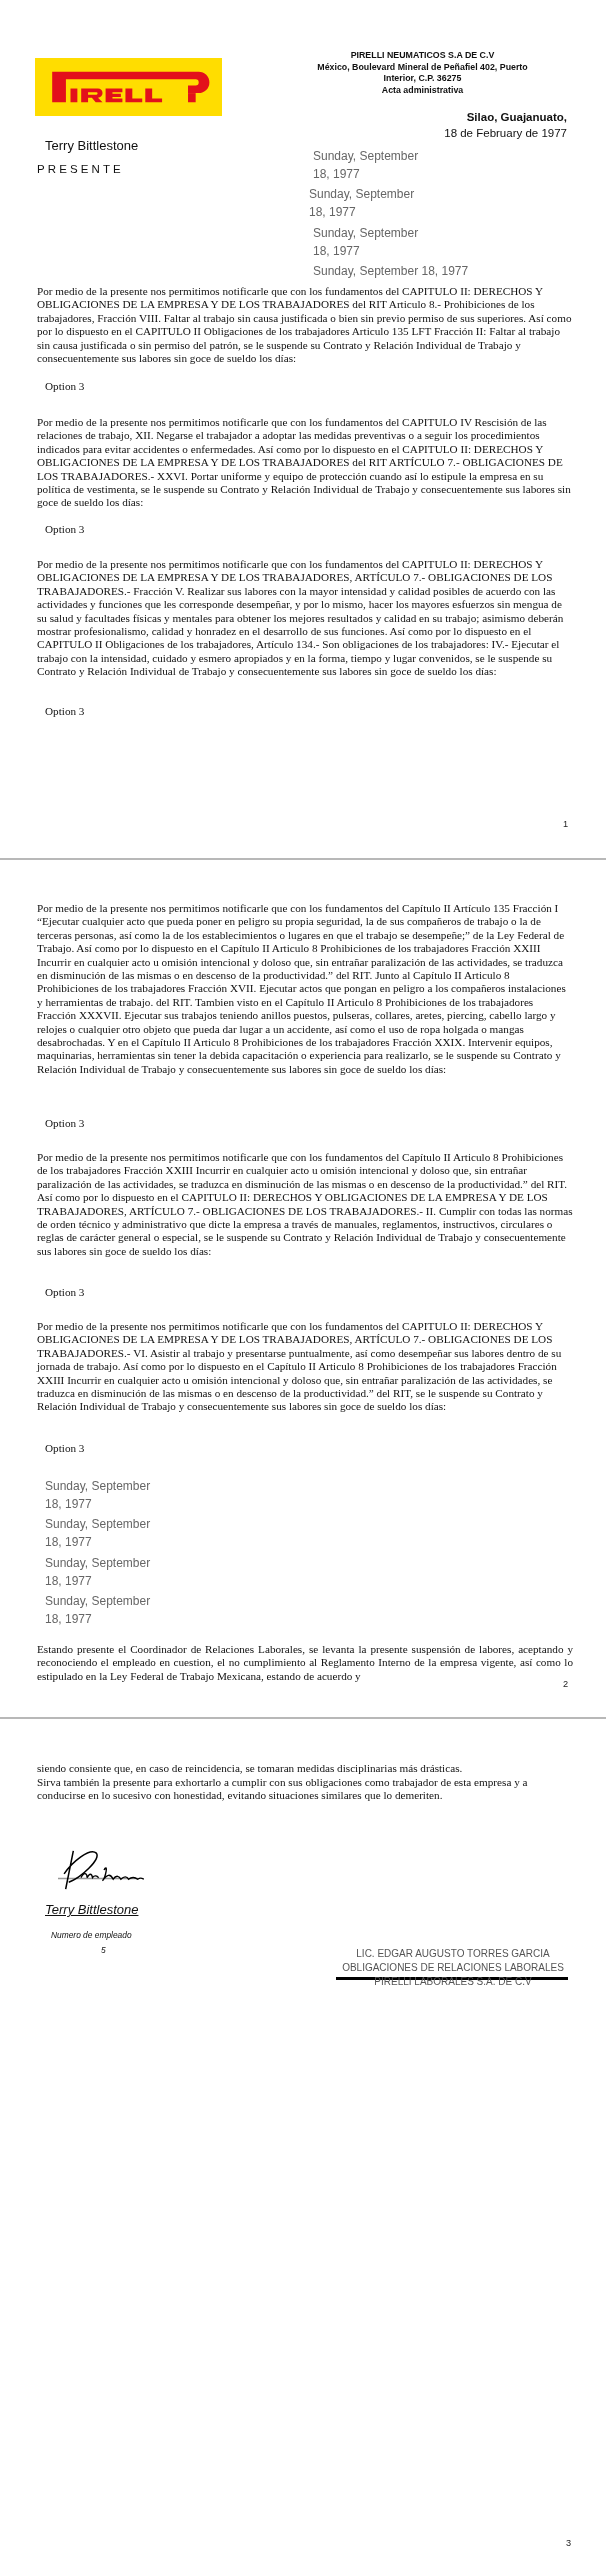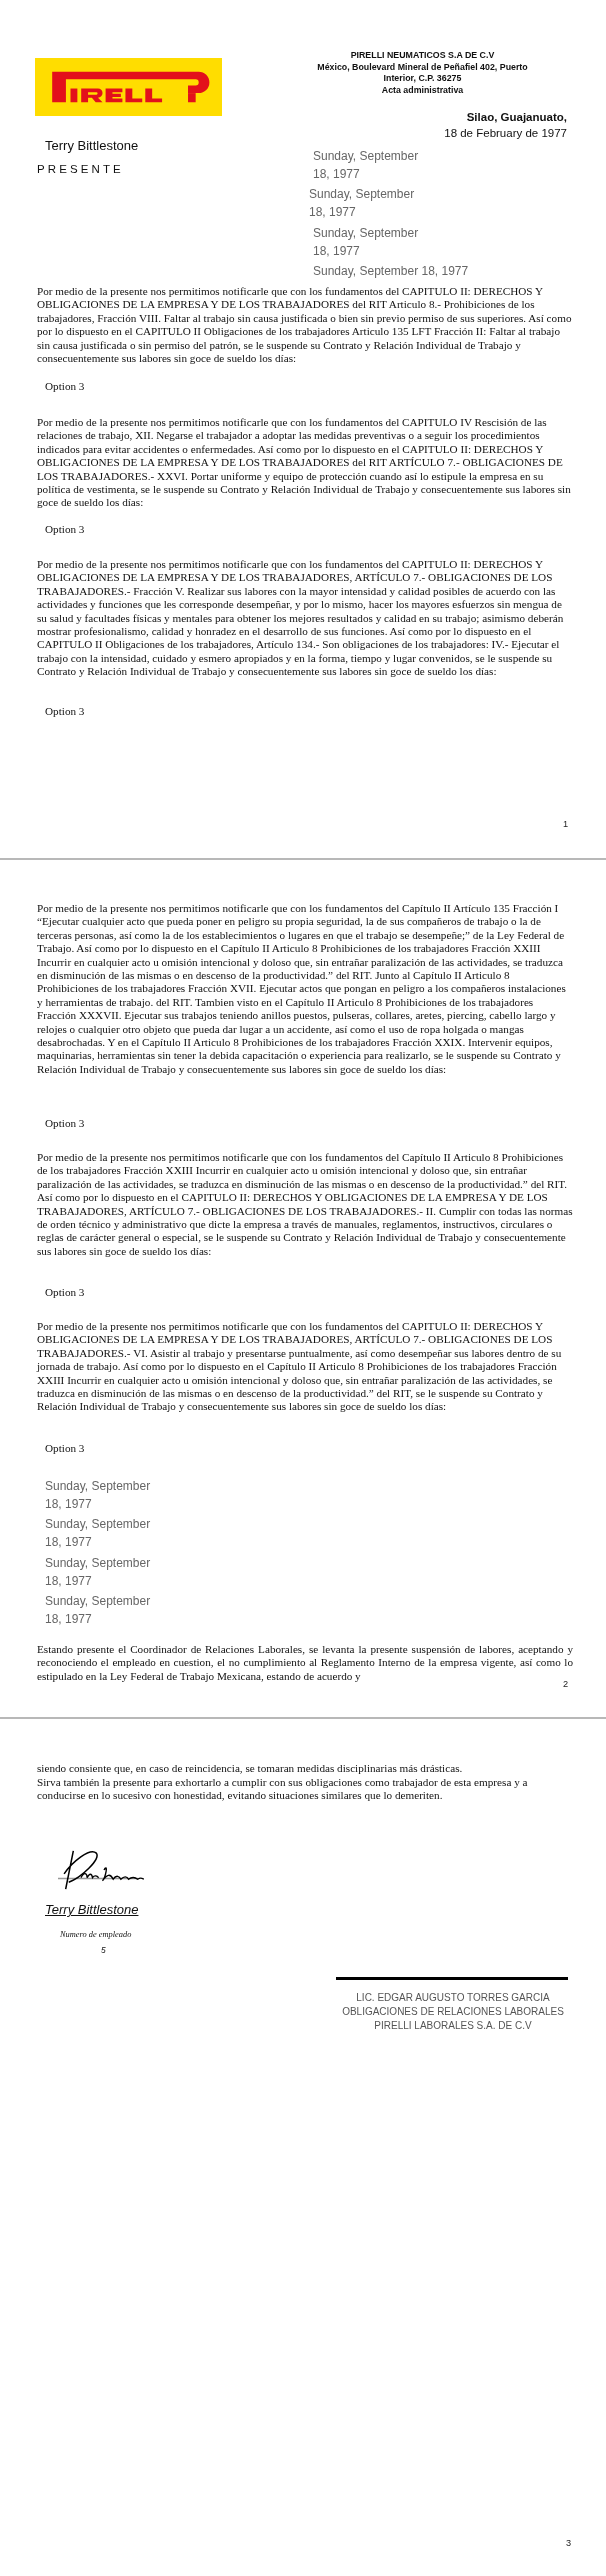--- a/index.html
+++ b/index.html
@@ -25,25 +25,25 @@
   .para { left: 37px; width: 536px; font-size: 11.2px; line-height: 13.4px; color: #111; }
   .para.justify { text-align: justify; }
   .option { left: 45px; font-size: 11.2px; color: #111; }
 
   .pagenum { font-family: "Liberation Sans", sans-serif; font-size: 9.2px; color: #222; }
   .page-sep { left: 0; width: 607px; height: 1.5px; background: #b8b8b8; }
 
   
   .sig { left: 58px; top: 1847px; width: 115px; height: 46px; }
   .sig-name { left: 45px; top: 1902px; font-family: "Liberation Sans", sans-serif; font-style: italic; font-size: 13px; text-decoration: underline; color: #111; }
-  .emp-label { left: 60px; top: 1930px; font-family: Liberation Serif, serif; font-style: italic; font-size: 8.4px; color: #111; }
+  .emp-label { left: 51px; top: 1930px; font-family: Liberation Sans, sans-serif; font-style: italic; font-size: 8.4px; color: #111; }
   .emp-num { left: 101px; top: 1945px; font-family: "Liberation Sans", sans-serif; font-style: italic; font-size: 8.4px; color: #111; }
 
   .coord-line { left: 336px; top: 1977px; width: 232px; height: 3.1px; background: #000; }
-  .coord { left: 338px; top: 1991px; width: 230px; text-align: center; font-family: "Liberation Sans", sans-serif; font-size: 10px; line-height: 14px; color: #555; }
+  .coord { left: 338px; top: 1947px; width: 230px; text-align: center; font-family: "Liberation Sans", sans-serif; font-size: 10px; line-height: 14px; color: #555; }
 </style>
 </head>
 <body>
 
 <div class="abs logo">
   <svg viewBox="0 0 244 76">
     <rect x="0" y="0" width="244" height="76" fill="#ffdd00"></rect>
 
     <path d="M22 18 H214 a14 14 0 0 1 0 28 H200 V36 H210 a4 4 0 0 0 0-8 H40 V58 H22 Z" fill="#e3101b"></path>
 

